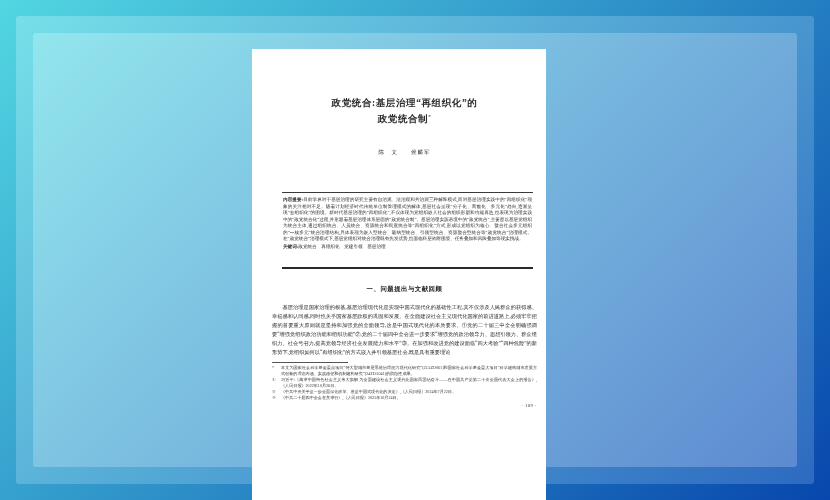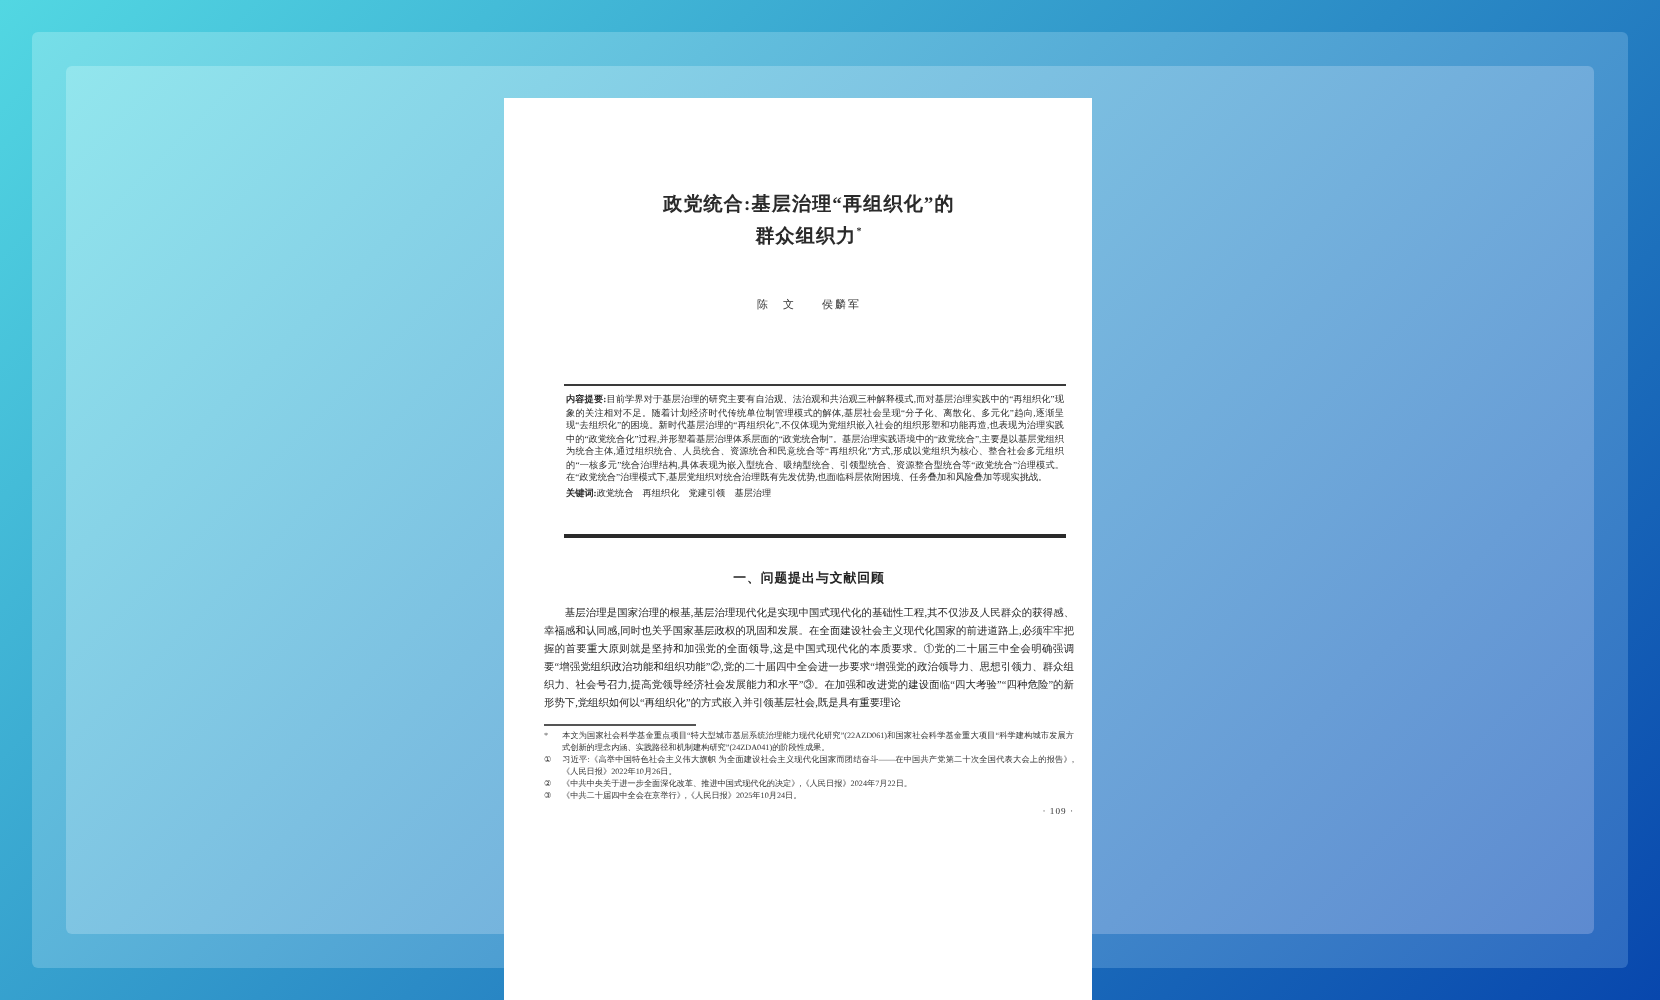--- a/index.html
+++ b/index.html
@@ -107,21 +107,21 @@
 
 <div class="frame-outer">
   <div class="frame-mid">
     <div class="frame-inner"></div>
   </div>
 </div>
 
 <div class="page">
   <div class="page-inner">
 
-    <h1 class="title"><span>政党统合:基层治理“再组织化”的</span><br><span>群众组织力</span><sup>*</sup></h1>
+    <h1 class="title"><span>政党统合:基层治理“再组织化”的</span><br><span>政党统合制</span><sup>*</sup></h1>
 
     <div class="authors">陈　文　　侯麟军</div>
 
     <div class="abstract-box">
       <p class="abstract-text"><b class="lbl">内容提要:</b><span>目前学界对于基层治理的研究主要有自治观、法治观和共治观三种解释模式,而对基层治理实践中的“再组织化”现象的关注相对不足。随着计划经济时代传统单位制管理模式的解体,基层社会呈现“分子化、离散化、多元化”趋向,逐渐呈现“去组织化”的困境。新时代基层治理的“再组织化”,不仅体现为党组织嵌入社会的组织形塑和功能再造,也表现为治理实践中的“政党统合化”过程,并形塑着基层治理体系层面的“政党统合制”。基层治理实践语境中的“政党统合”,主要是以基层党组织为统合主体,通过组织统合、人员统合、资源统合和民意统合等“再组织化”方式,形成以党组织为核心、整合社会多元组织的“一核多元”统合治理结构,具体表现为嵌入型统合、吸纳型统合、引领型统合、资源整合型统合等“政党统合”治理模式。在“政党统合”治理模式下,基层党组织对统合治理既有先发优势,也面临科层依附困境、任务叠加和风险叠加等现实挑战。</span></p>
       <p class="keywords"><b class="lbl">关键词:</b><span>政党统合　再组织化　党建引领　基层治理</span></p>
     </div>
 
     <h2 class="section-heading">一、问题提出与文献回顾</h2>
 

